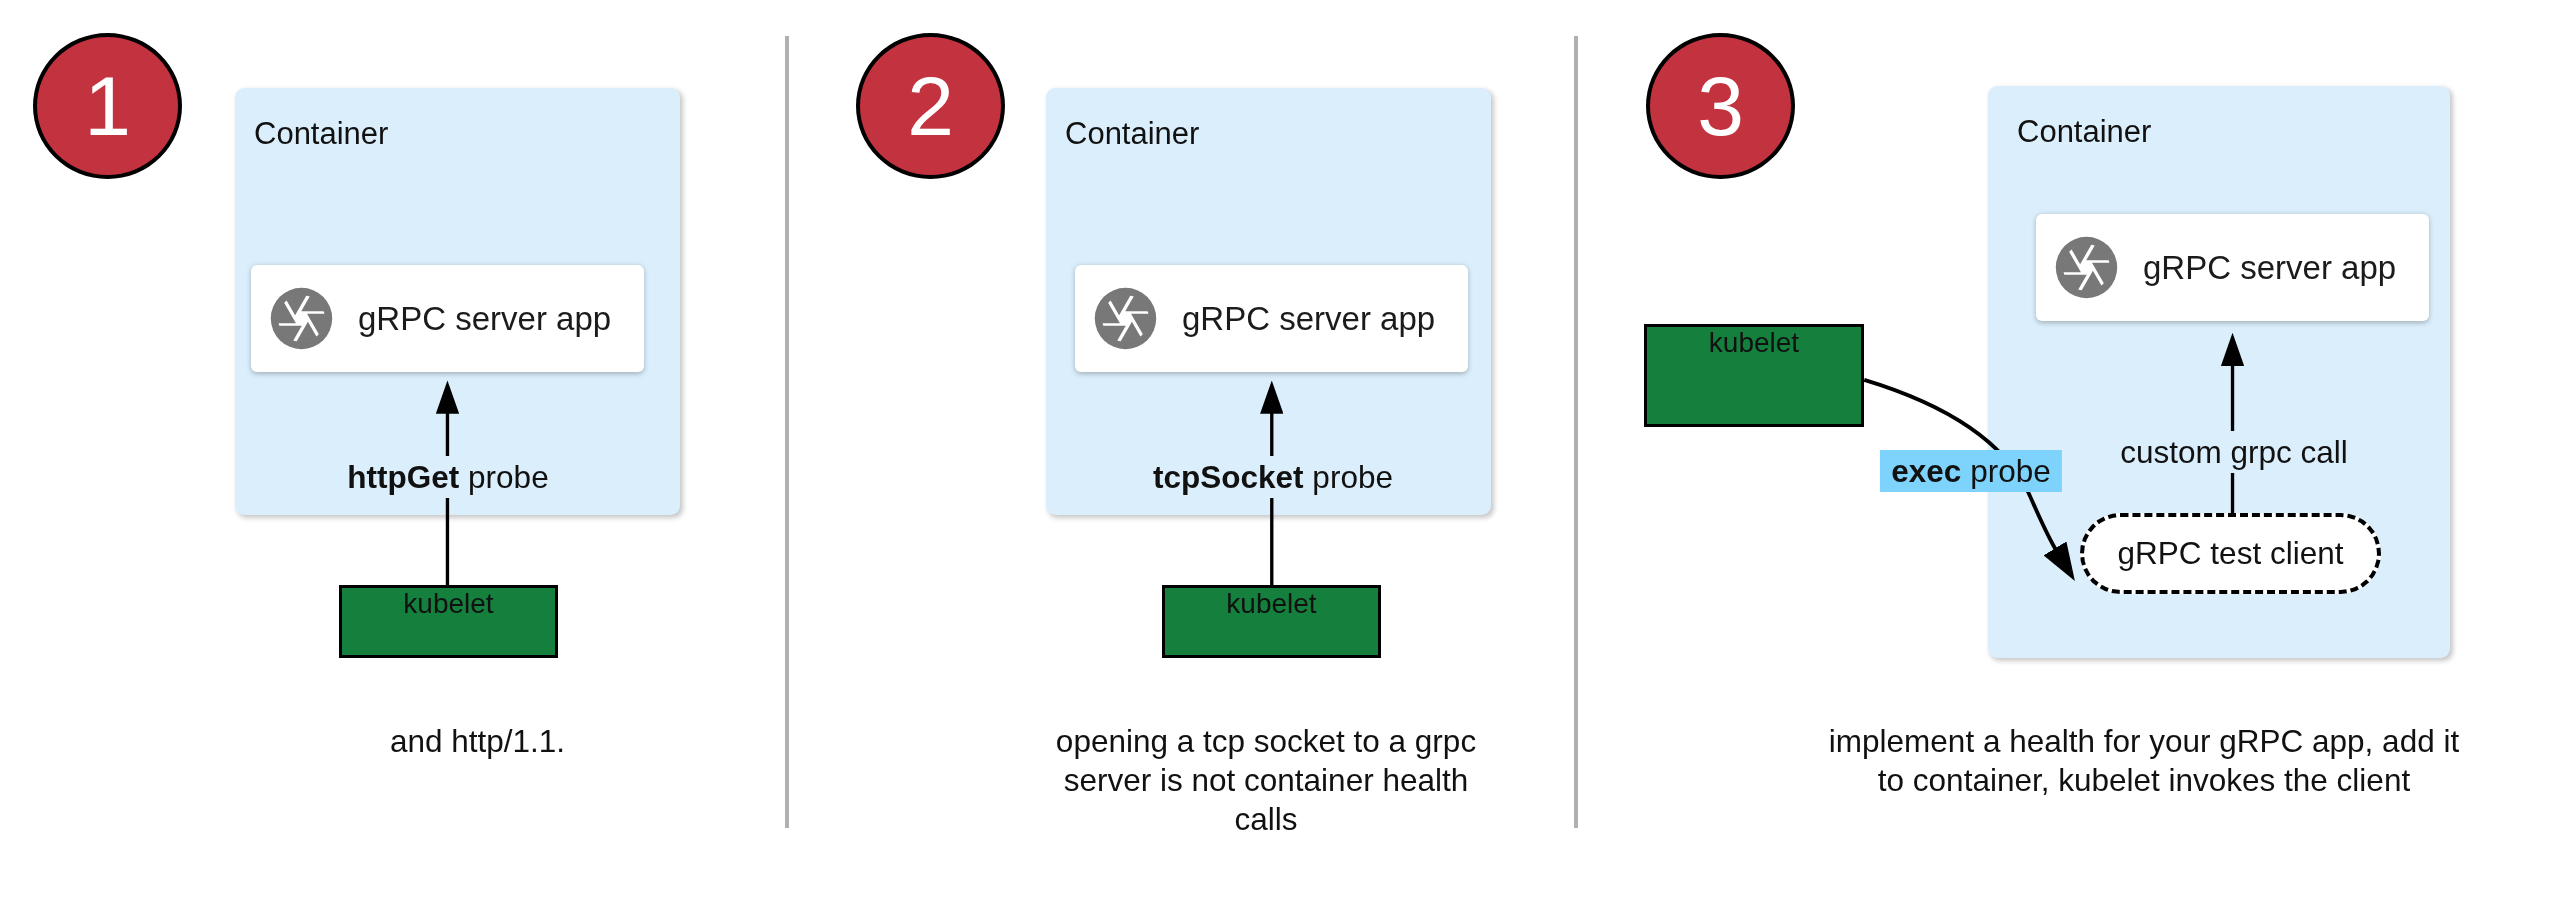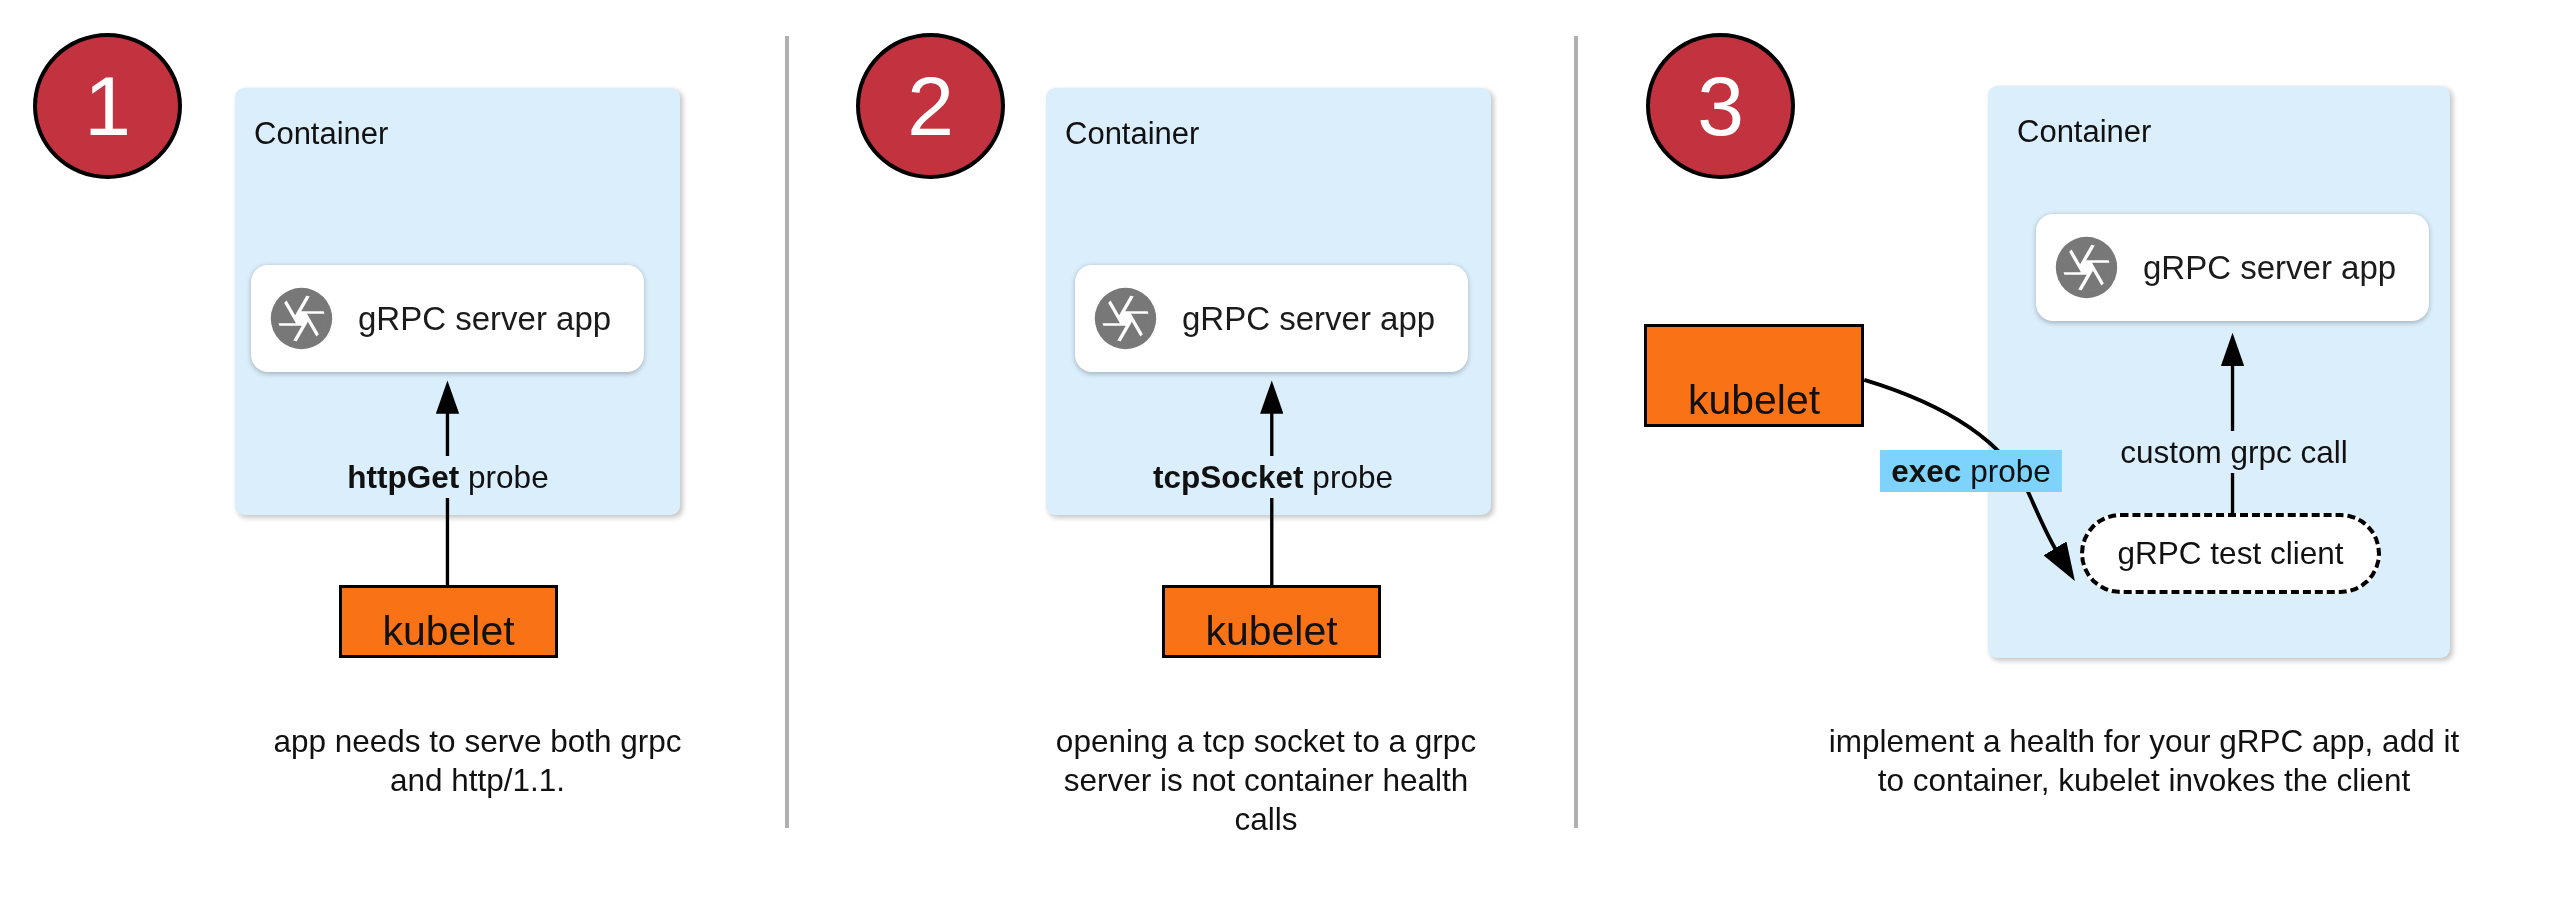--- a/index.html
+++ b/index.html
@@ -20,32 +20,32 @@
   .container-box{
     position:absolute;background:#dbeefb;border-radius:9.5px;
     box-shadow:2.9px 2.9px 5.7px rgba(0,0,0,0.22);
   }
   .container-label{
     position:absolute;font-size:31px;color:#111111;white-space:nowrap;
   }
 
   
   .app-box{
-    position:absolute;width:393px;height:107px;background:#ffffff;border-radius:17px;
+    position:absolute;width:393px;height:107px;background:#ffffff;border-radius:6px;
     box-shadow:0 1.9px 5.7px rgba(0,0,0,0.25);
     display:flex;align-items:center;padding-left:17px;box-sizing:border-box;
   }
   .app-box .icon{width:67px;height:67px;flex:0 0 auto;margin-right:23px;}
   .app-label{font-size:33px;color:#1b1b1b;white-space:nowrap;}
 
   
   .kubelet-box{
-    position:absolute;background:#f97316;border:3.8px solid #000000;box-sizing:border-box;
-    display:flex;align-items:flex-end;justify-content:center;
-    font-size:41px;color:#111111;
+    position:absolute;background:#15803d;border:3.8px solid #000000;box-sizing:border-box;
+    display:flex;align-items:flex-start;justify-content:center;
+    font-size:28px;color:#111111;
   }
 
   
   .lbl{
     position:absolute;transform:translateX(-50%);
     font-size:31.5px;white-space:nowrap;padding:2.9px 11.4px;line-height:1.15;
   }
   .lbl.on-blue{background:#dbeefb;}
   .lbl.on-white{background:#7dd3fc;}
   .lbl b{font-weight:700;}
@@ -159,21 +159,20 @@
   </div>
   <div class="kubelet-box" style="left:1644px;top:324px;width:220px;height:103px;">
     <span>kubelet</span>
   </div>
 
   <div class="test-client" style="left:2080px;top:513px;width:301px;height:81px;">
     <span>gRPC test client</span>
   </div>
 
   <div class="caption" style="left:239px;top:722px;width:477px;">
-    <div>app needs to serve both grpc</div>
     <div>and http/1.1.</div>
   </div>
   <div class="caption" style="left:980px;top:722px;width:572px;">
     <div>opening a tcp socket to a grpc</div>
     <div>server is not container health</div>
     <div>calls</div>
   </div>
   <div class="caption" style="left:1810px;top:722px;width:668px;">
     <div>implement a health for your gRPC app, add it</div>
     <div>to container, kubelet invokes the client</div>

